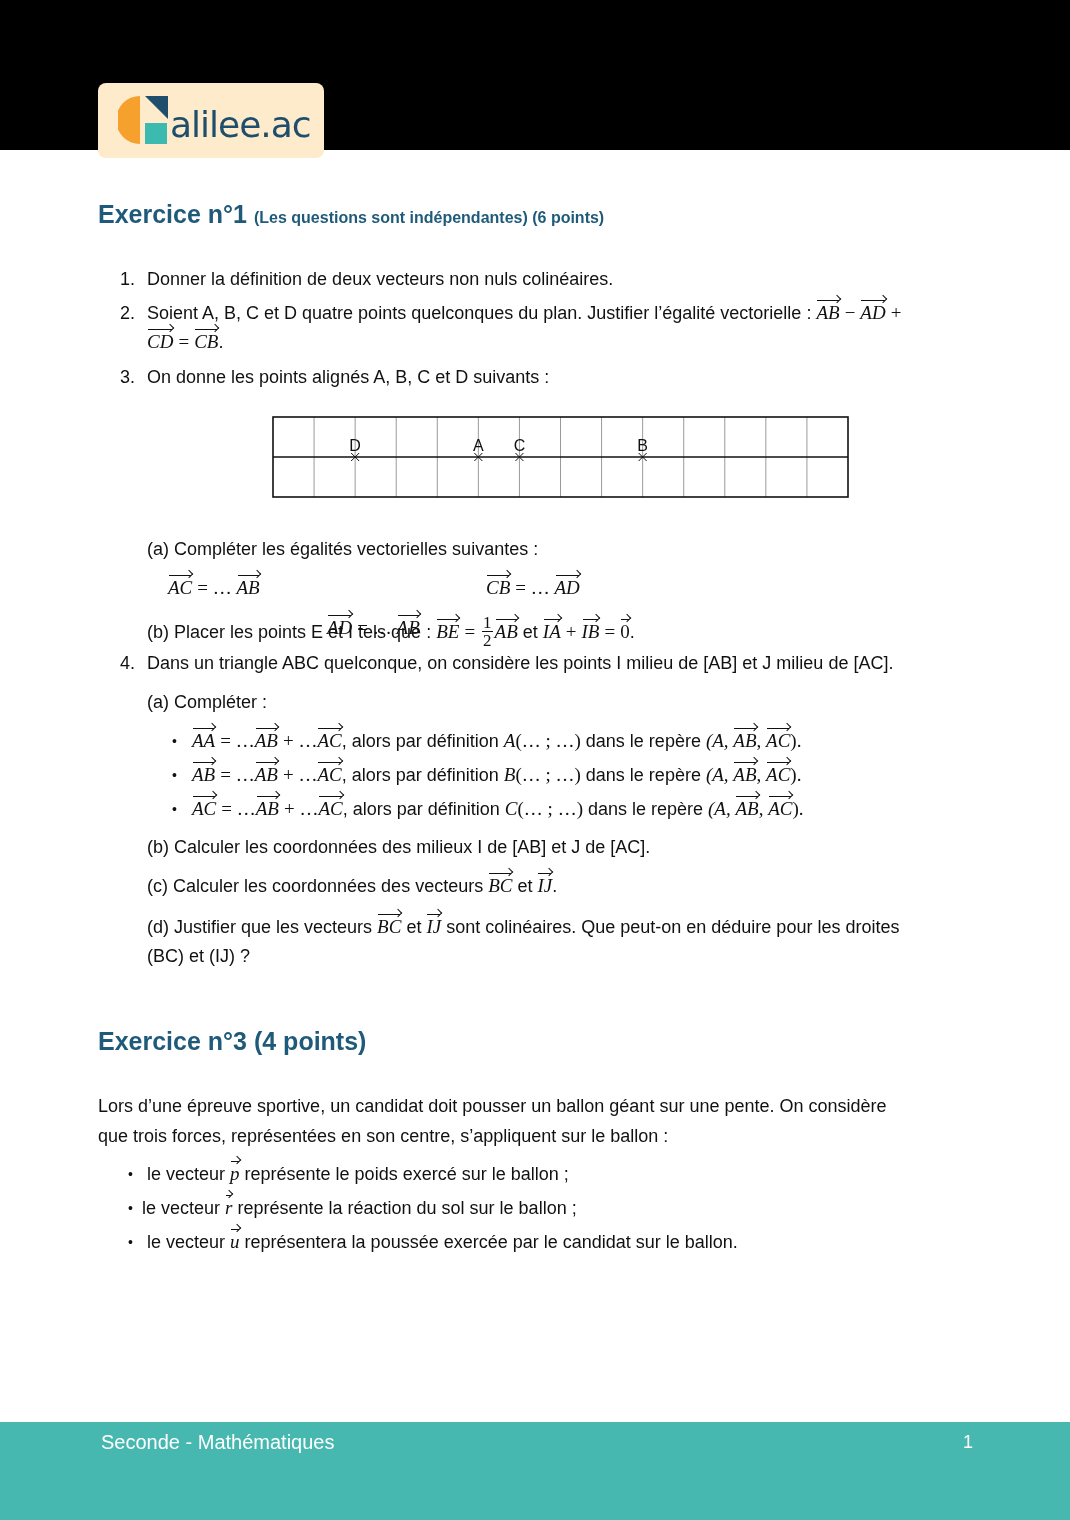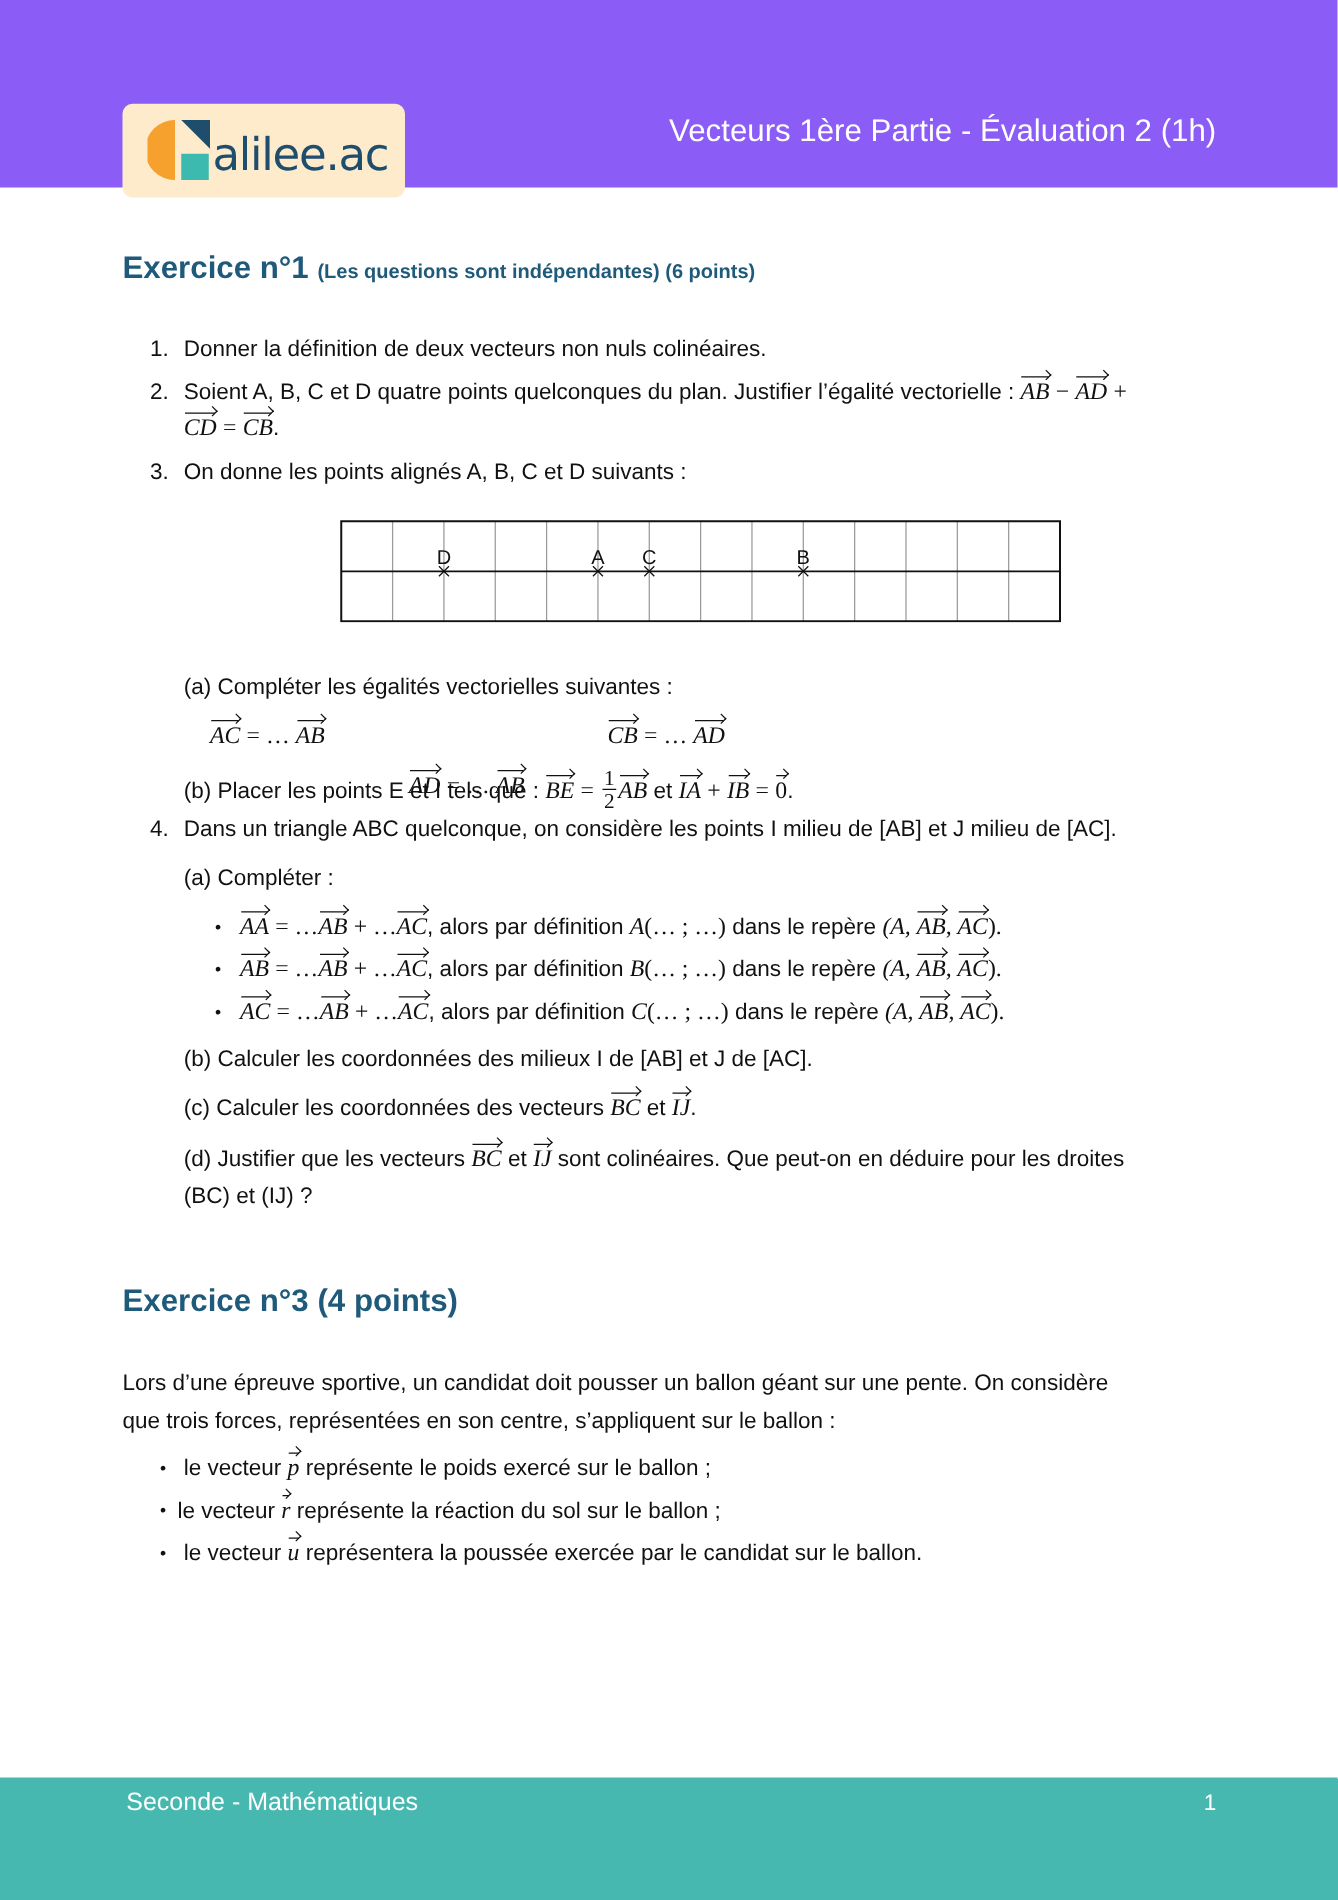--- a/index.html
+++ b/index.html
@@ -1,18 +1,18 @@
 <!DOCTYPE html>
 <html><head>
 <meta charset="utf-8">
 <style>
   html, body { margin:0; padding:0; }
   body { width:1070px; height:1520px; position:relative; background:#ffffff; overflow:hidden;
          font-family:"Liberation Sans", "DejaVu Sans", sans-serif; color:#111; }
-  .header { position:absolute; left:0; top:0; width:1070px; height:150px; background:#8b5cf6; }
+  .header { position:absolute; left:0; top:0; width:1070px; height:150px; background:#000000; }
   .logo-box { position:absolute; left:98px; top:83px; width:226px; height:75px; background:#fdebcc;
               border-radius:8px; }
   .logo-svg { position:absolute; left:20px; top:11px; }
   .logo-text { position:absolute; left:72px; top:22px; font-size:36px; color:#1f4e6d;
                font-family:"DejaVu Sans", sans-serif; letter-spacing:-1px; line-height:40px; }
   .doc-title { position:absolute; right:97px; top:88px; color:#ffffff; font-size:25px; line-height:34px; }
   .ex-title { position:absolute; left:98px; font-weight:bold; color:#1f5a7a; font-size:25px; line-height:30px; }
   .ex-title .sub { font-size:16px; }
   .line { position:absolute; font-size:18px; line-height:24px; white-space:nowrap; }
   .num { position:absolute; font-size:18px; line-height:24px; }
@@ -38,21 +38,20 @@
 
 <div class="header">
   <div class="logo-box">
     <svg class="logo-svg" width="52" height="52" viewBox="0 0 52 52">
       <path d="M22,2 A24,24 0 0,0 22,50 Z" fill="#f6a02d"></path>
       <polygon points="27,2 50,2 50,25" fill="#1f4e6d"></polygon>
       <rect x="27" y="29" width="22" height="21" fill="#3dbab0"></rect>
     </svg>
     <div class="logo-text">alilee.ac</div>
   </div>
-  <div class="doc-title">Vecteurs 1ère Partie - Évaluation 2 (1h)</div>
 </div>
 
 <div class="ex-title" style="top:199px;">
   <span>Exercice n°1</span>
   <span class="sub">(Les questions sont indépendantes) (6 points)</span>
 </div>
 
 <div class="num" style="left:120px; top:267px;">1.</div>
 <div class="line" style="left:147px; top:267px;">Donner la définition de deux vecteurs non nuls colinéaires.</div>
 

